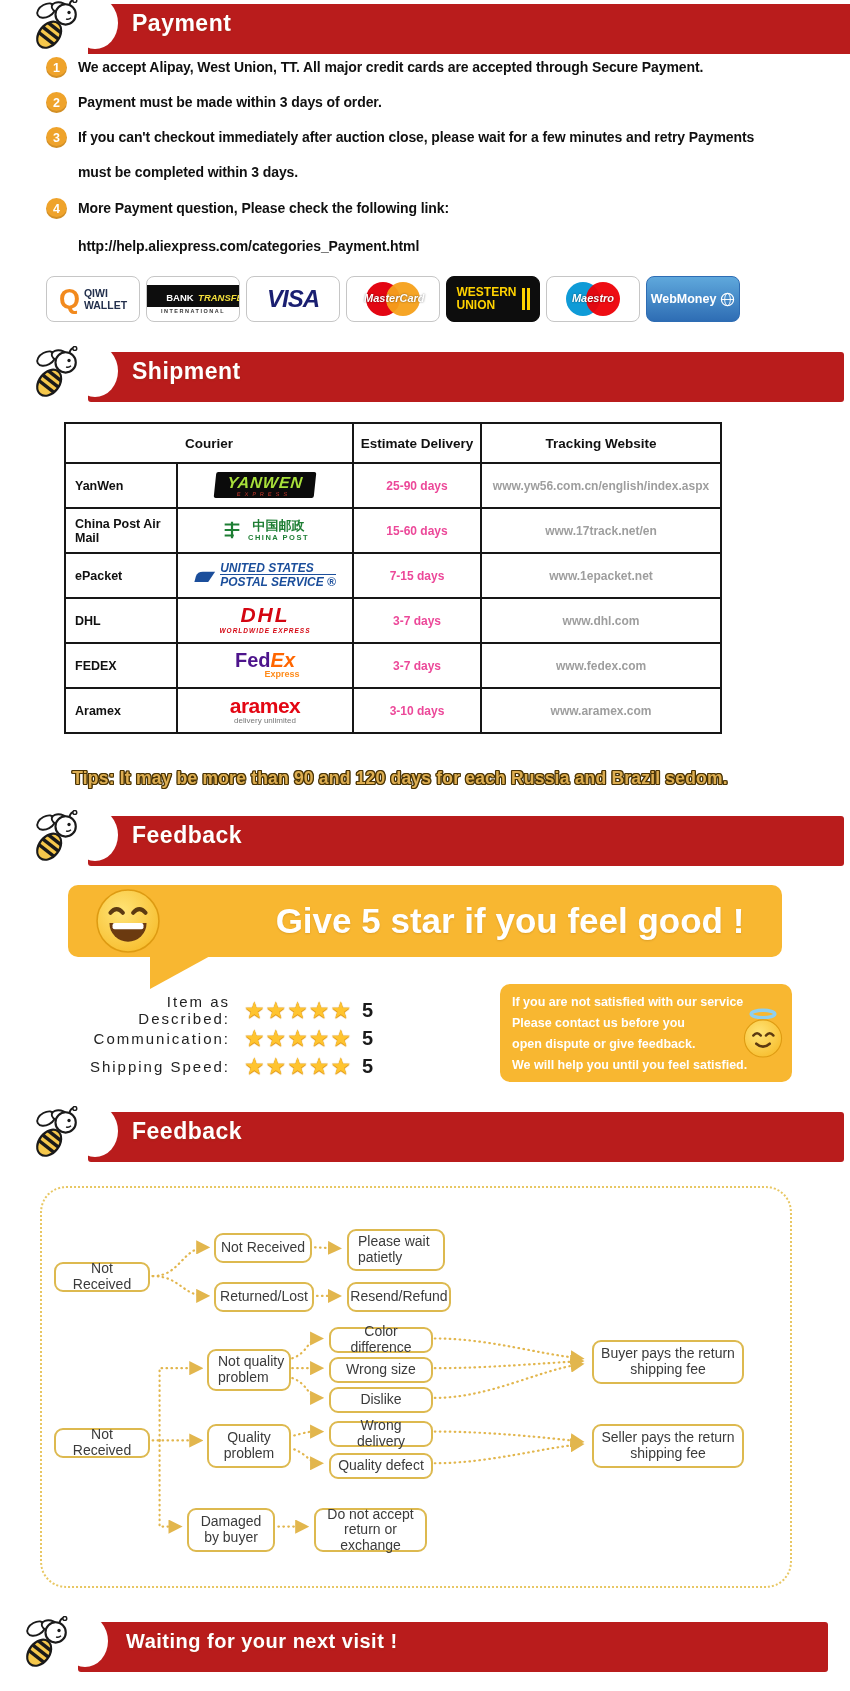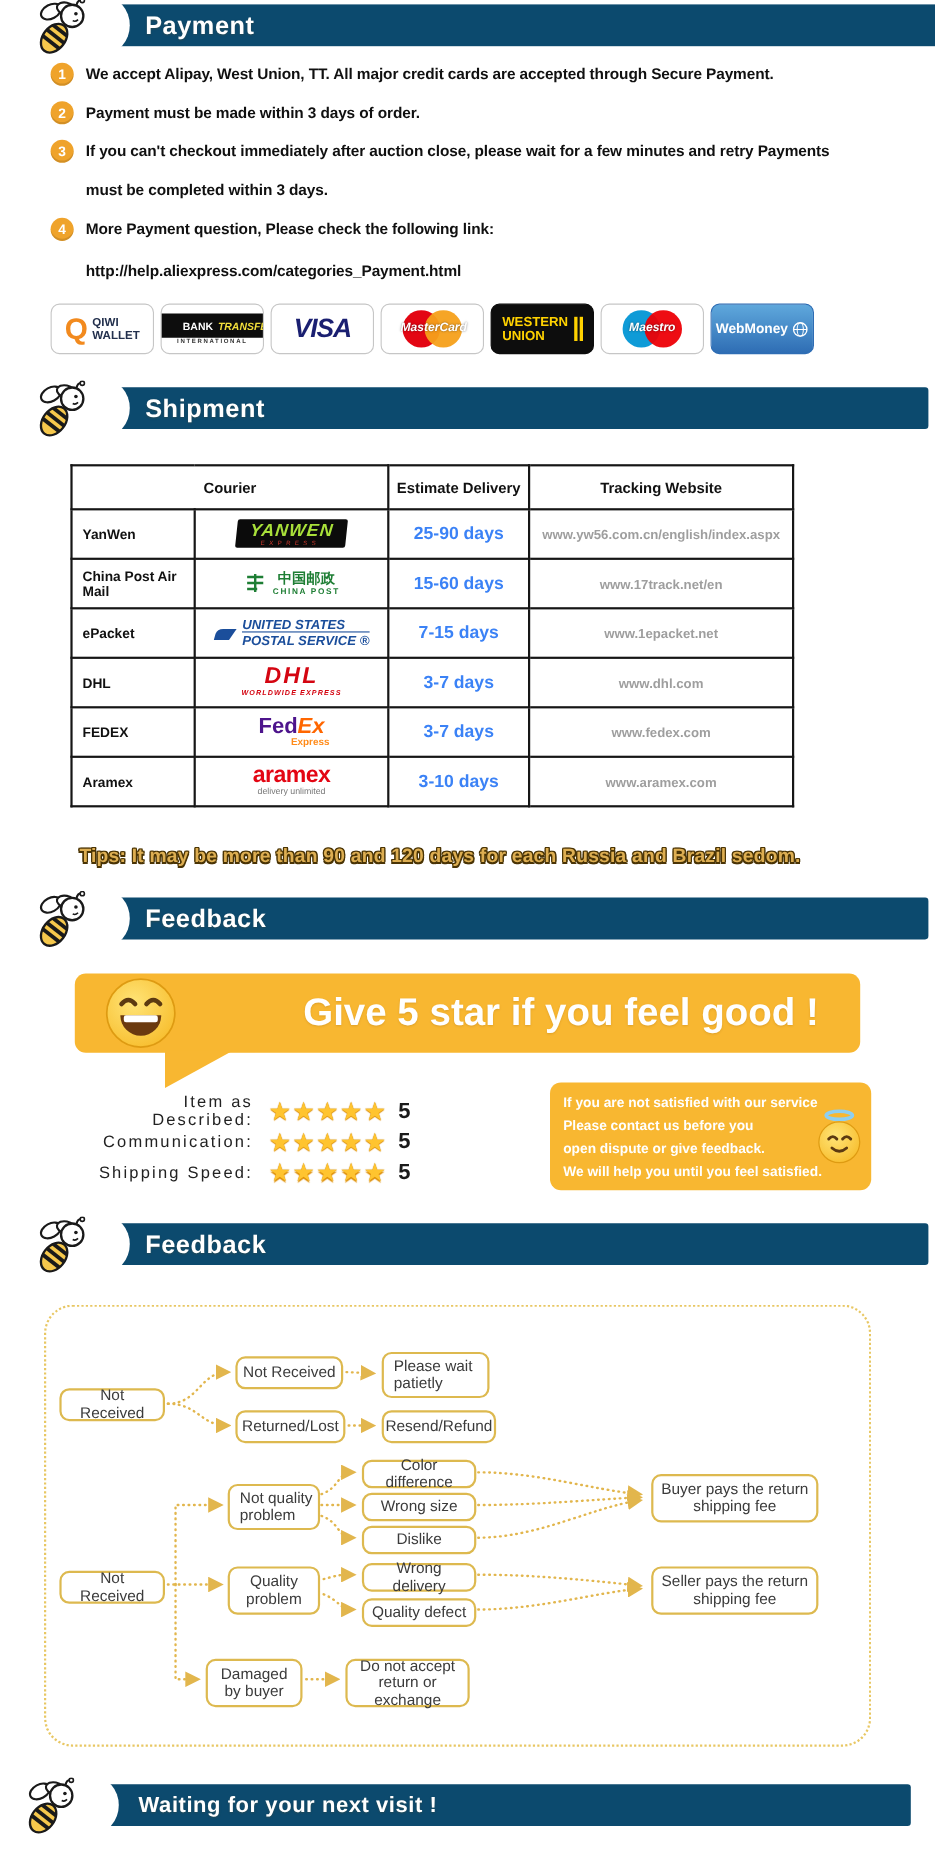--- a/index.html
+++ b/index.html
@@ -1,21 +1,21 @@
 <!DOCTYPE html>
 <html><head>
 <meta charset="utf-8">
 <style>
   html,body{margin:0;padding:0;background:#fff;}
   #page{position:relative;width:850px;height:1691px;background:#fff;overflow:hidden;
         font-family:"Liberation Sans", sans-serif;}
 
   
   .hdr{position:absolute;left:0;right:0;height:62px;}
-  .bar{position:absolute;left:88px;right:6px;top:4px;height:38px;background:#0c4a6e;border-radius:3px;}
+  .bar{position:absolute;left:88px;right:6px;top:4px;height:50px;background:#b91c1c;border-radius:3px;}
   .bar::before{content:'';position:absolute;left:-16px;top:-7px;width:46px;height:52px;
                background:#fff;border-radius:50%;}
   .bar-label{position:relative;z-index:2;display:block;padding-left:44px;color:#fff;
              font-weight:bold;font-size:23px;line-height:38px;letter-spacing:.5px;
              text-shadow:0 1px 2px rgba(120,70,0,.25);}
   .bee{position:absolute;left:26px;top:-2px;width:58px;height:58px;z-index:3;}
 
   
   .pitem{position:absolute;left:46px;width:770px;display:flex;align-items:flex-start;}
   .pnum{flex:0 0 21px;width:21px;height:21px;border-radius:50%;background:#EFA32B;color:#fff;
@@ -51,21 +51,21 @@
   .wm-card{background:linear-gradient(180deg,#5FA8DC,#2E6DB4);border-color:#2E6DB4;}
   .wm-in{display:flex;align-items:center;gap:4px;color:#fff;font-weight:800;font-size:12.5px;}
   .wm-globe{width:15px;height:15px;}
 
   
   .ship{position:absolute;left:64px;top:422px;width:656px;border-collapse:collapse;table-layout:fixed;}
   .ship th,.ship td{border:2px solid #161616;padding:0;text-align:center;vertical-align:middle;}
   .ship th{height:38px;font-size:13.5px;color:#111;margin-top:33px;}
   .ship td{height:43px;}
   .cname{font-size:12.5px;font-weight:bold;color:#111;text-align:left !important;padding-left:9px !important;}
-  .cdel{font-size:16px;font-weight:bold;color:#3b82f6;}
+  .cdel{font-size:12px;font-weight:bold;color:#ec4899;}
   .cweb{font-size:12px;font-weight:600;color:#9E9E9E;}
   
   .logo-yanwen{display:inline-block;background:#0b0b0b;border-radius:2px;padding:2px 12px 1px;transform:skewX(-6deg);}
   .logo-yanwen .l1{display:block;font-style:italic;font-weight:900;font-size:16px;color:#A8E03A;letter-spacing:1px;}
   .logo-yanwen .l2{display:block;font-size:5.5px;color:#D23A2E;letter-spacing:4px;margin-top:-1px;}
   .logo-cp{display:flex;align-items:center;justify-content:center;gap:5px;}
   .logo-cp .t1{display:block;font-size:13px;font-weight:bold;color:#1E7E34;line-height:1.05;}
   .logo-cp .t2{display:block;font-size:7.5px;font-weight:bold;color:#1E7E34;letter-spacing:1.5px;text-align:left;}
   .logo-usps{display:flex;align-items:center;justify-content:center;gap:4px;}
   .logo-usps .tt{font-style:italic;font-weight:800;color:#1B4E9B;font-size:12px;line-height:1.15;text-align:left;}

